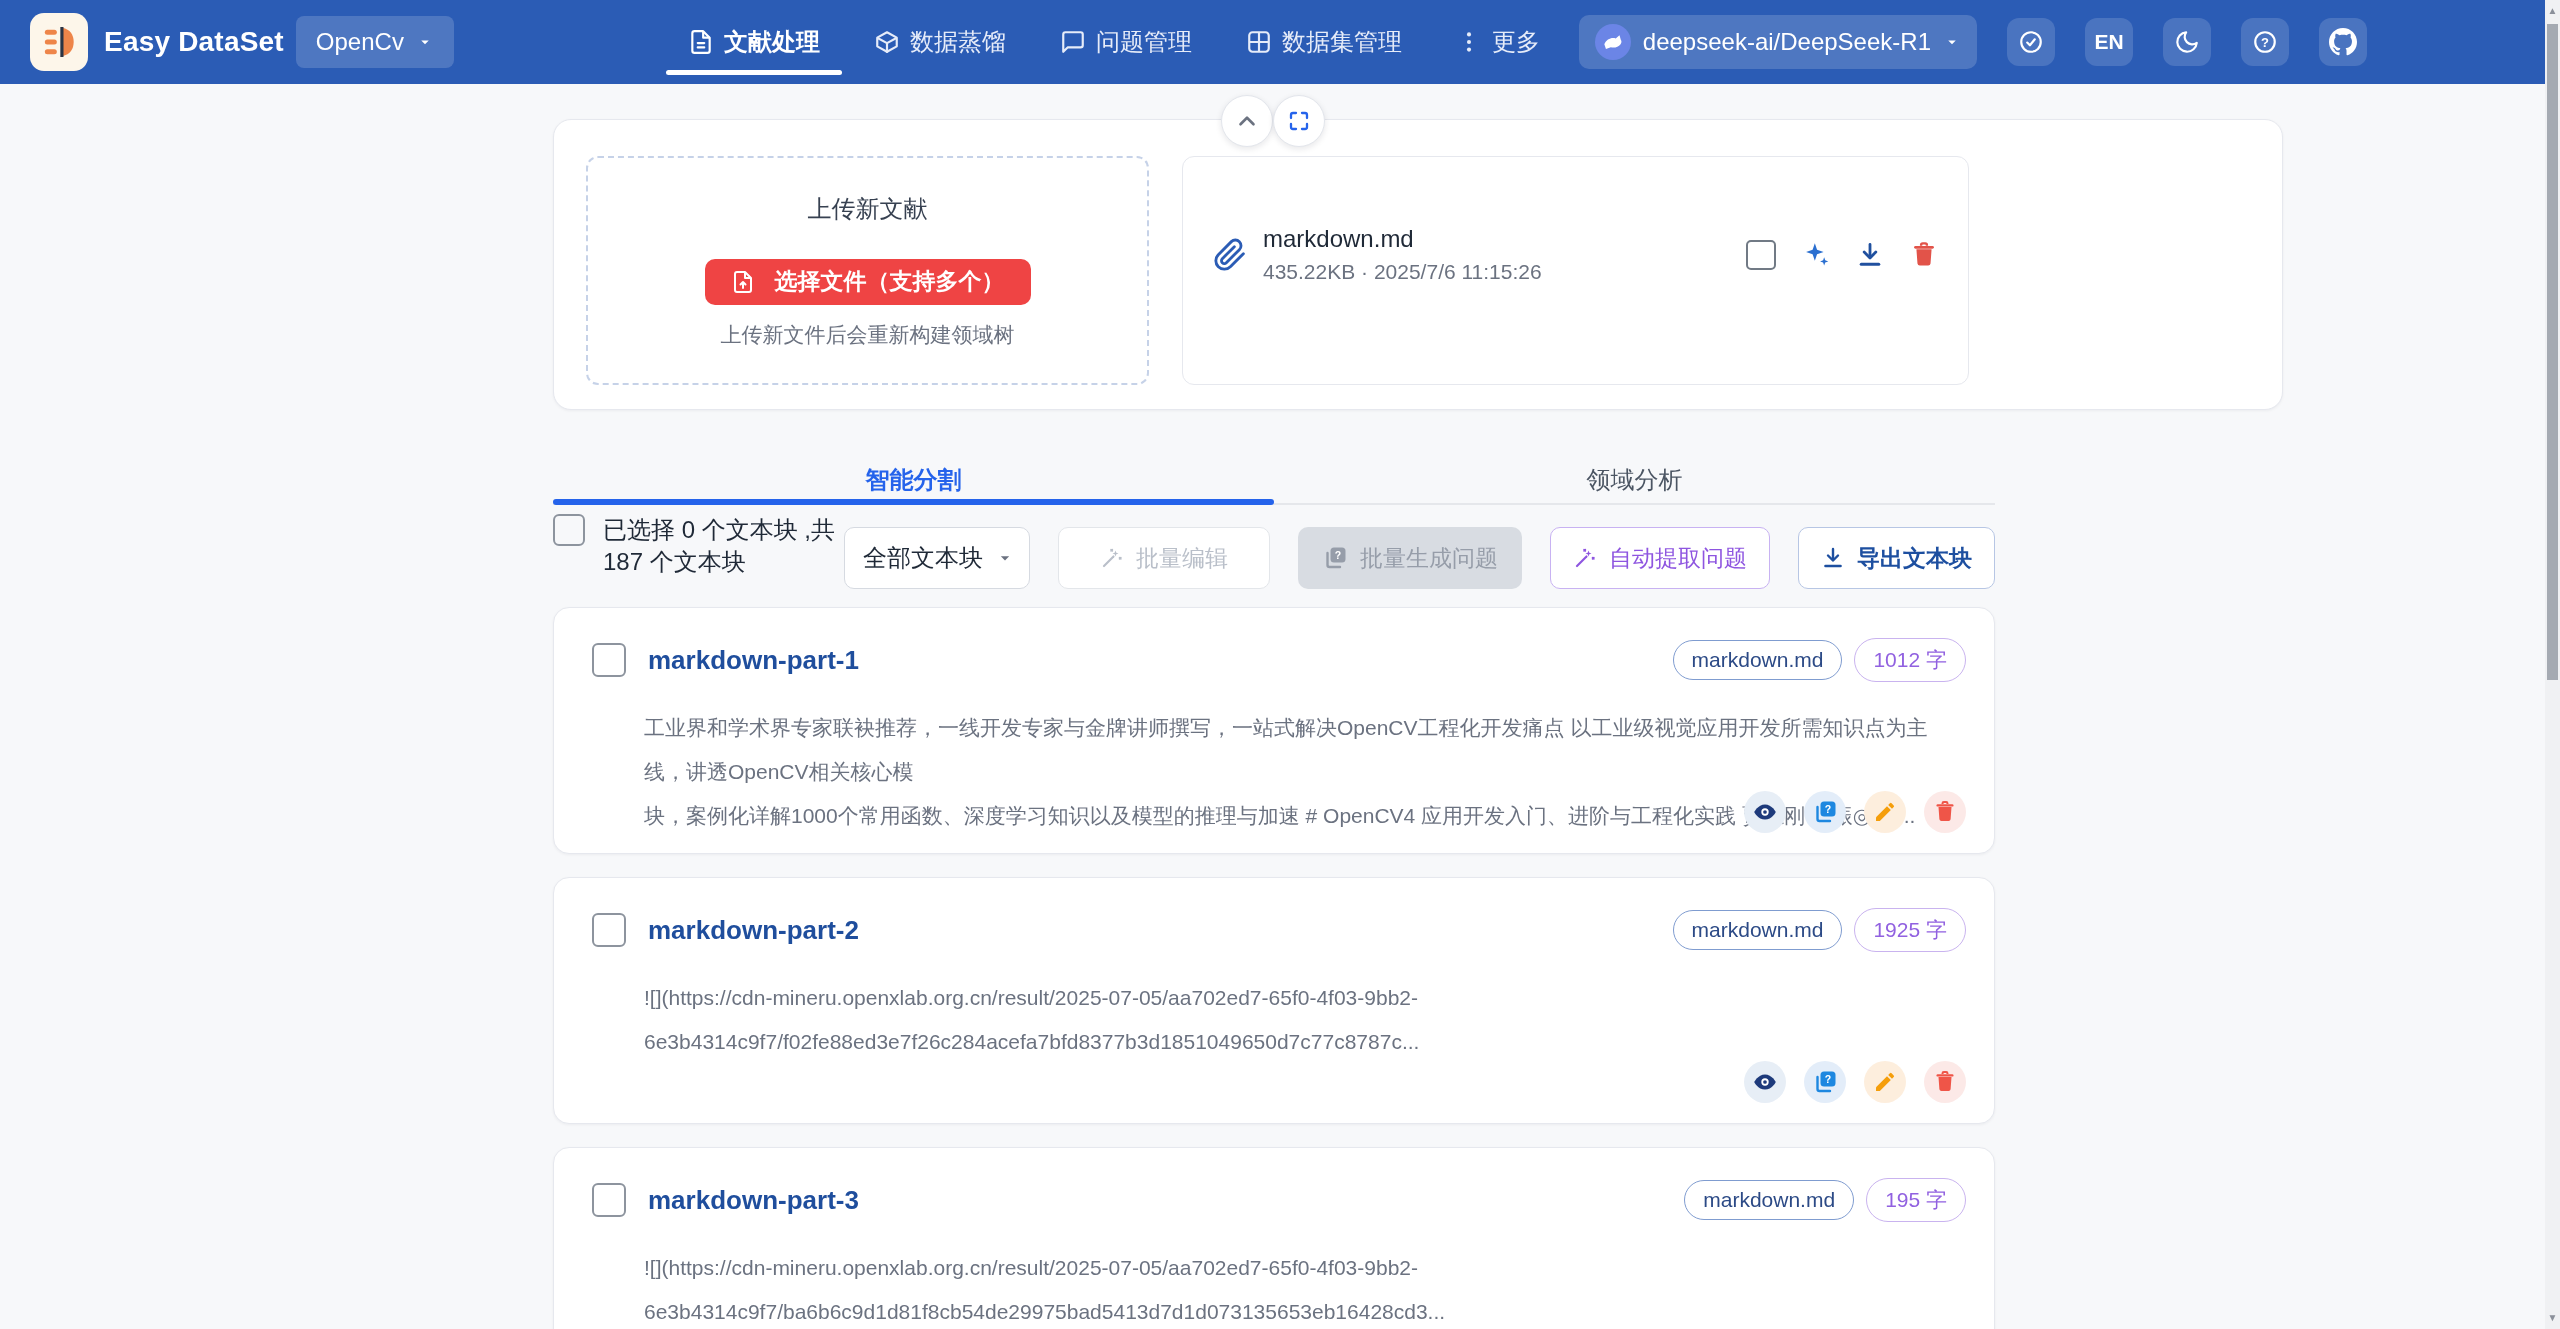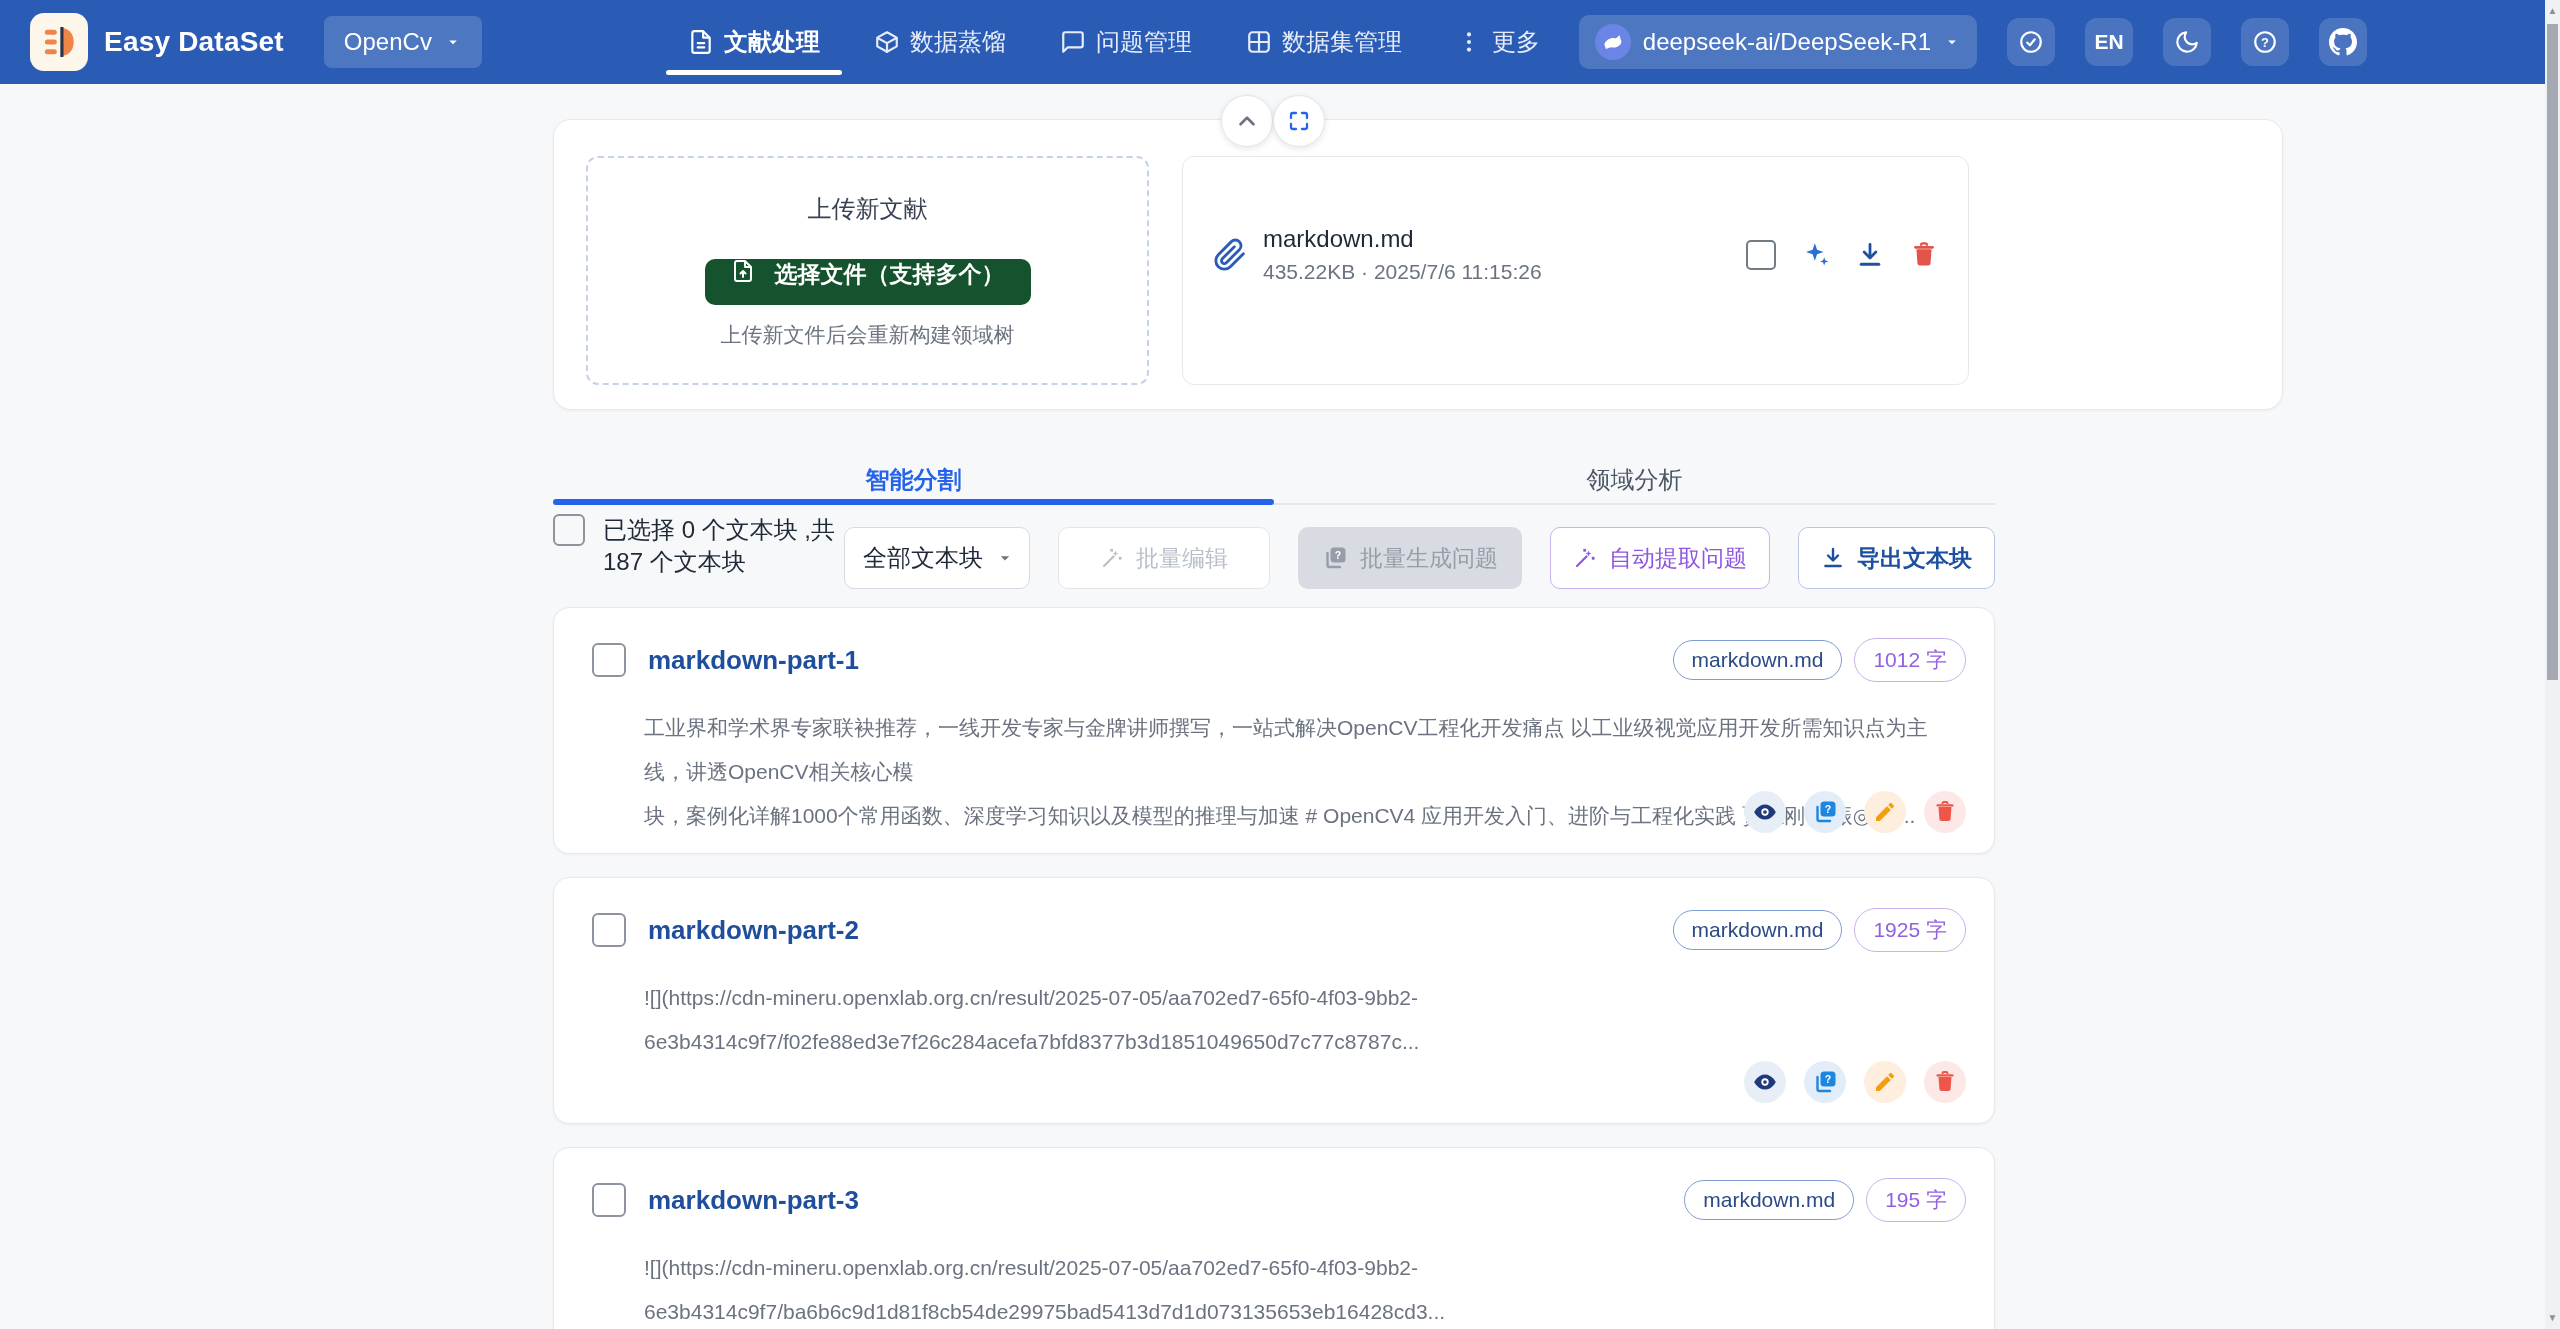--- a/index.html
+++ b/index.html
@@ -17,21 +17,21 @@
     background:#2b5cb5; display:flex; align-items:center;
     padding:0 30px; box-sizing:border-box; z-index:5;
   }
   .brand { display:flex; align-items:center; gap:16px; }
   .brand-logo {
     width:58px; height:58px; border-radius:14px; background:#fdf6ea;
     display:grid; place-items:center;
   }
   .brand-name { color:#fff; font-size:28px; font-weight:bold; letter-spacing:.2px; }
   .project-pill {
-    margin-left:40px; background:rgba(255,255,255,.17); border-radius:8px;
+    margin-left:12px; background:rgba(255,255,255,.17); border-radius:8px;
     height:52px; padding:0 20px; display:flex; align-items:center; gap:12px;
     color:#fff; font-size:24px; cursor:pointer;
   }
   .nav-center { position:absolute; left:688px; top:0; height:100%; display:flex; gap:54px; align-items:center; }
   .nav-item {
     position:relative; height:100%; display:flex; align-items:center; gap:10px;
     color:#e6ecf9; font-size:24px; cursor:pointer; white-space:nowrap;justify-content:space-between;
   }
   .nav-item.active { color:#fff; font-weight:bold; }
   .nav-item.active .underline {
@@ -70,22 +70,22 @@
   .fab.expand { left:719px; color:#2563eb; }
 
   .upload-box {
     position:absolute; left:32px; top:36px; width:563px; height:229px;
     border:2px dashed #c6d2e8; border-radius:12px; box-sizing:border-box;
     display:flex; flex-direction:column; align-items:center; justify-content:center;
   }
   .upload-title { font-size:24px; font-weight:500; color:#374151; }
   .upload-btn {
     margin-top:34px; height:46px; padding:0 26px; border:none; border-radius:10px;
-    background:#14532d; color:#fff; font-size:23px; font-weight:600;
-    display:flex; align-items:flex-start; gap:20px; cursor:pointer;
+    background:#ef4444; color:#fff; font-size:23px; font-weight:600;
+    display:flex; align-items:center; gap:20px; cursor:pointer;
     font-family:inherit;
   }
   .upload-hint { margin-top:16px; font-size:21px; color:#6b7280; }
 
   .docs-panel {
     position:absolute; left:628px; top:36px; width:787px; height:229px;
     border:1px solid #e6e8ee; border-radius:12px; background:#fff;
     box-sizing:border-box; padding:26px 30px;
   }
   .docs-head { display:flex; align-items:center; }

